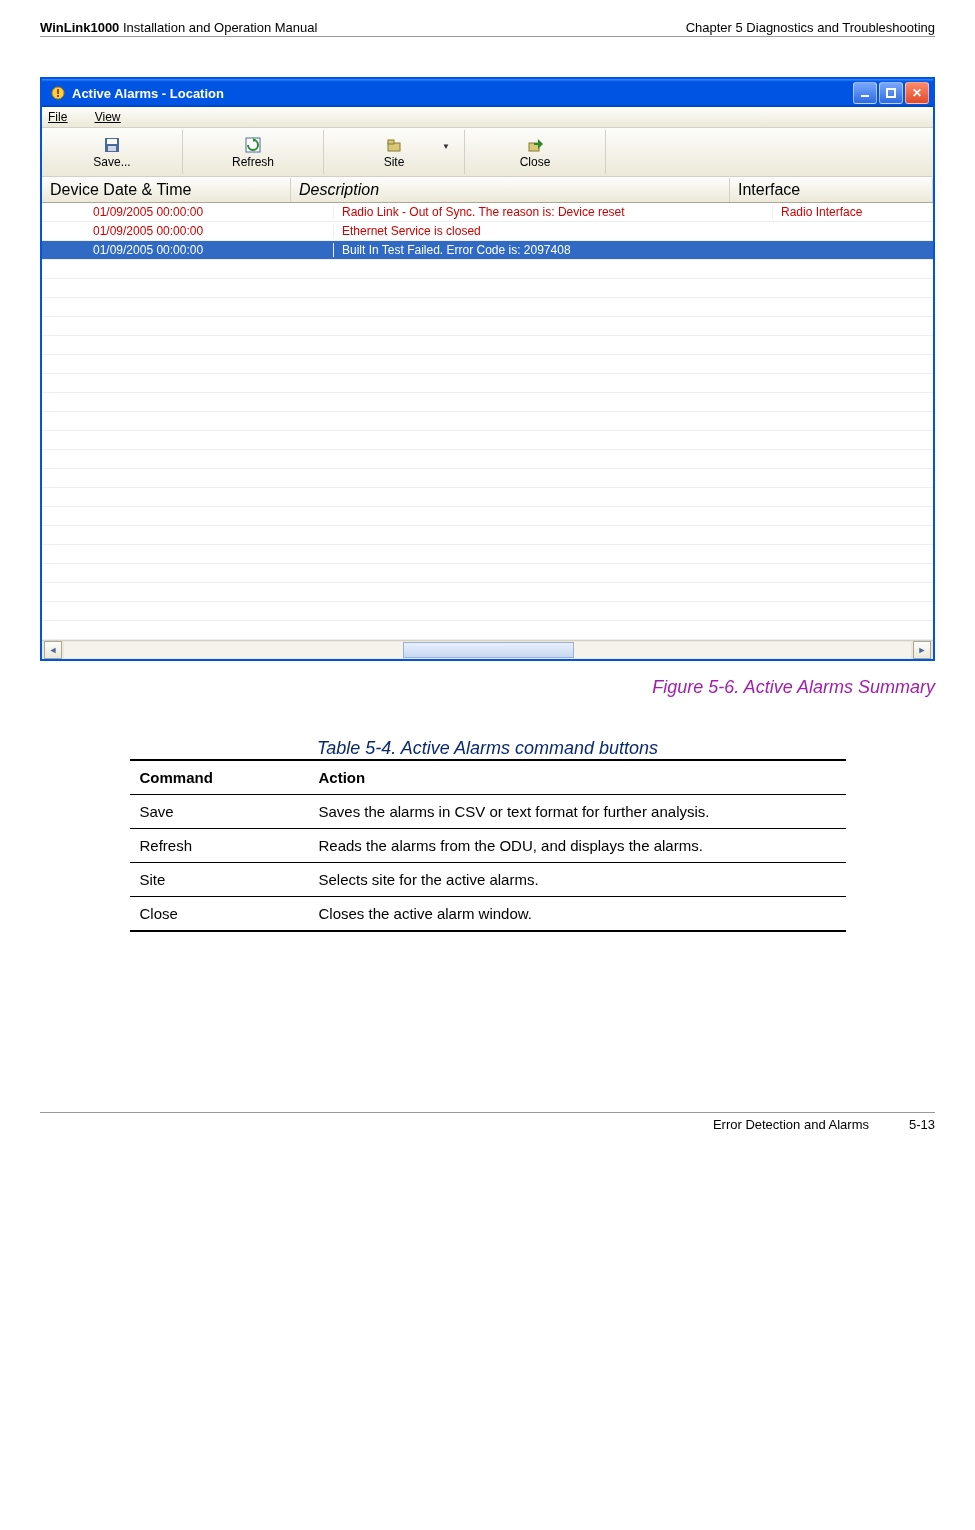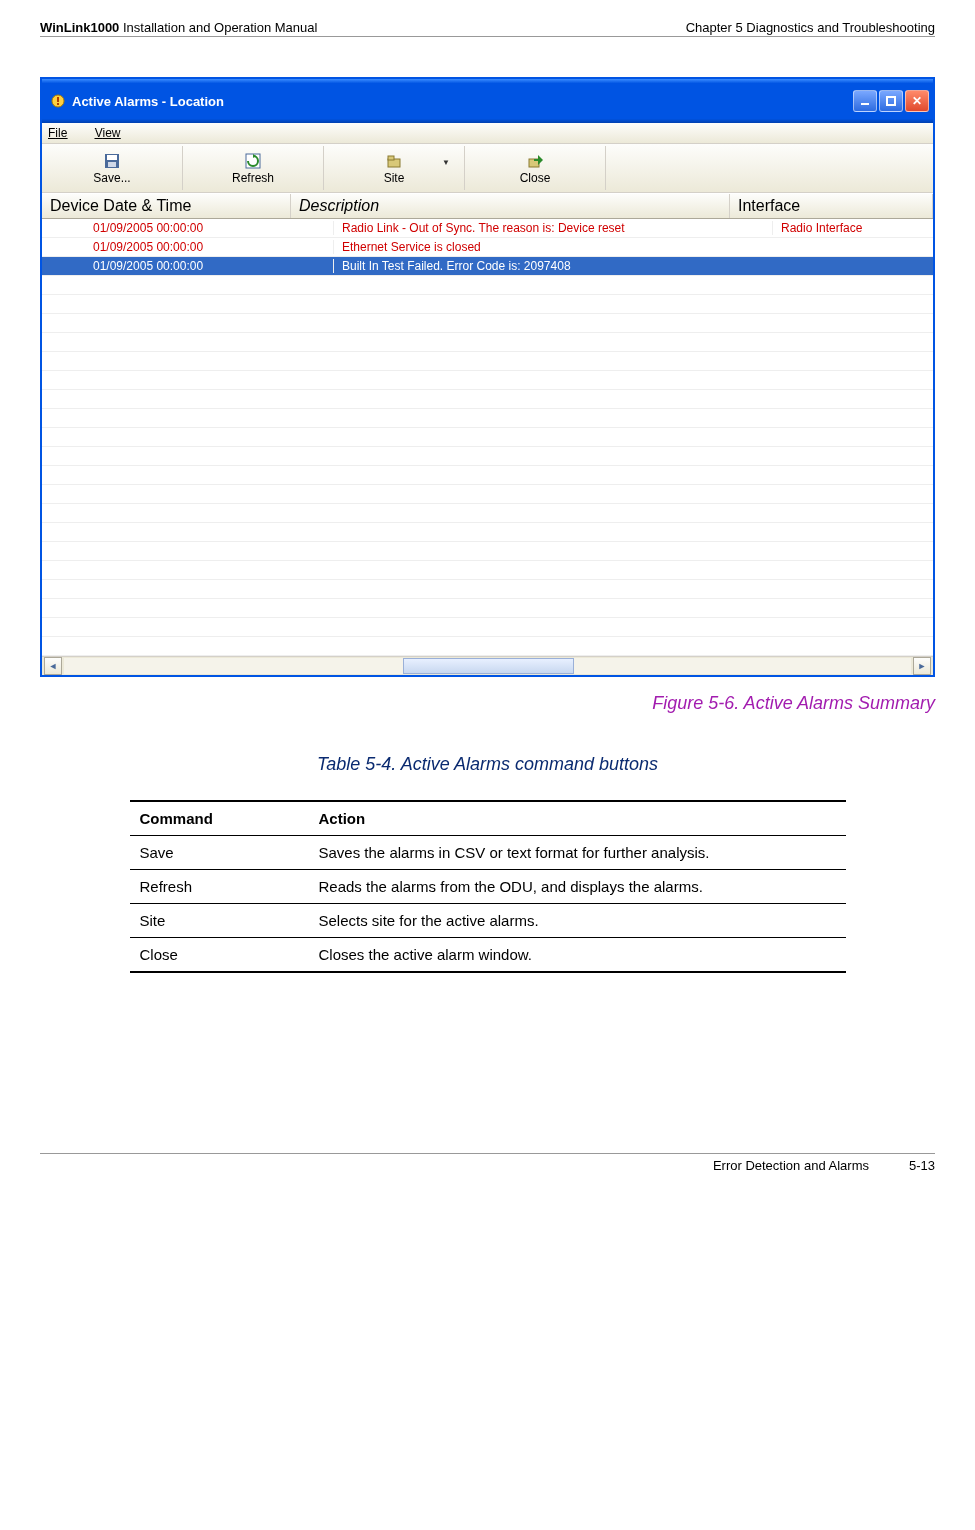--- a/index.html
+++ b/index.html
@@ -25,21 +25,21 @@
     width: 100%;
     box-sizing: border-box;
   }
   .titlebar {
     background: linear-gradient(to bottom, #3a8cff 0%, #0054E3 10%, #0054E3 90%, #0040b0 100%);
     color: #fff;
     display: flex;
     align-items: center;
     justify-content: space-between;
     height: 28px;
-    padding: 8px 4px;
+    padding: 0 4px;
     font-size: 13px;
     text-align: right;
   }
   .titlebar .title { display: flex; align-items: center; gap: 6px; padding-left: 4px; }
   .titlebar .title svg { width: 16px; height: 16px; }
   .winbtns { display: flex; gap: 2px; }
   .winbtn {
     width: 22px; height: 20px; border-radius: 3px;
     display: flex; align-items: center; justify-content: center;
     font-weight: bold; font-size: 12px; color: #fff;
@@ -105,21 +105,21 @@
     background: linear-gradient(to bottom,#e8f0ff,#c8d8f0);
     border:1px solid #9ab0d8;
   }
   .caption {
     text-align: right; font-style: italic; color: #a21caf;
     font-size: 18px; margin: 16px 0 40px;
     font-family: "Segoe UI", "Trebuchet MS", sans-serif;
   }
   .tcaption {
     text-align: center; font-style: italic; color: #0a2a70;
-    font-size: 18px; margin: 0 0 25px;
+    font-size: 18px; margin: 0 0 0;
     font-family: "Segoe UI", "Trebuchet MS", sans-serif;
   }
   table.cmds {
     margin: 0 auto; border-collapse: collapse; width: 80%;
   }
   table.cmds th {
     text-align: left; font-size: 15px; padding: 8px 10px;
     border-top: 2px solid #000; border-bottom: 1px solid #000;
   }
   table.cmds td {

